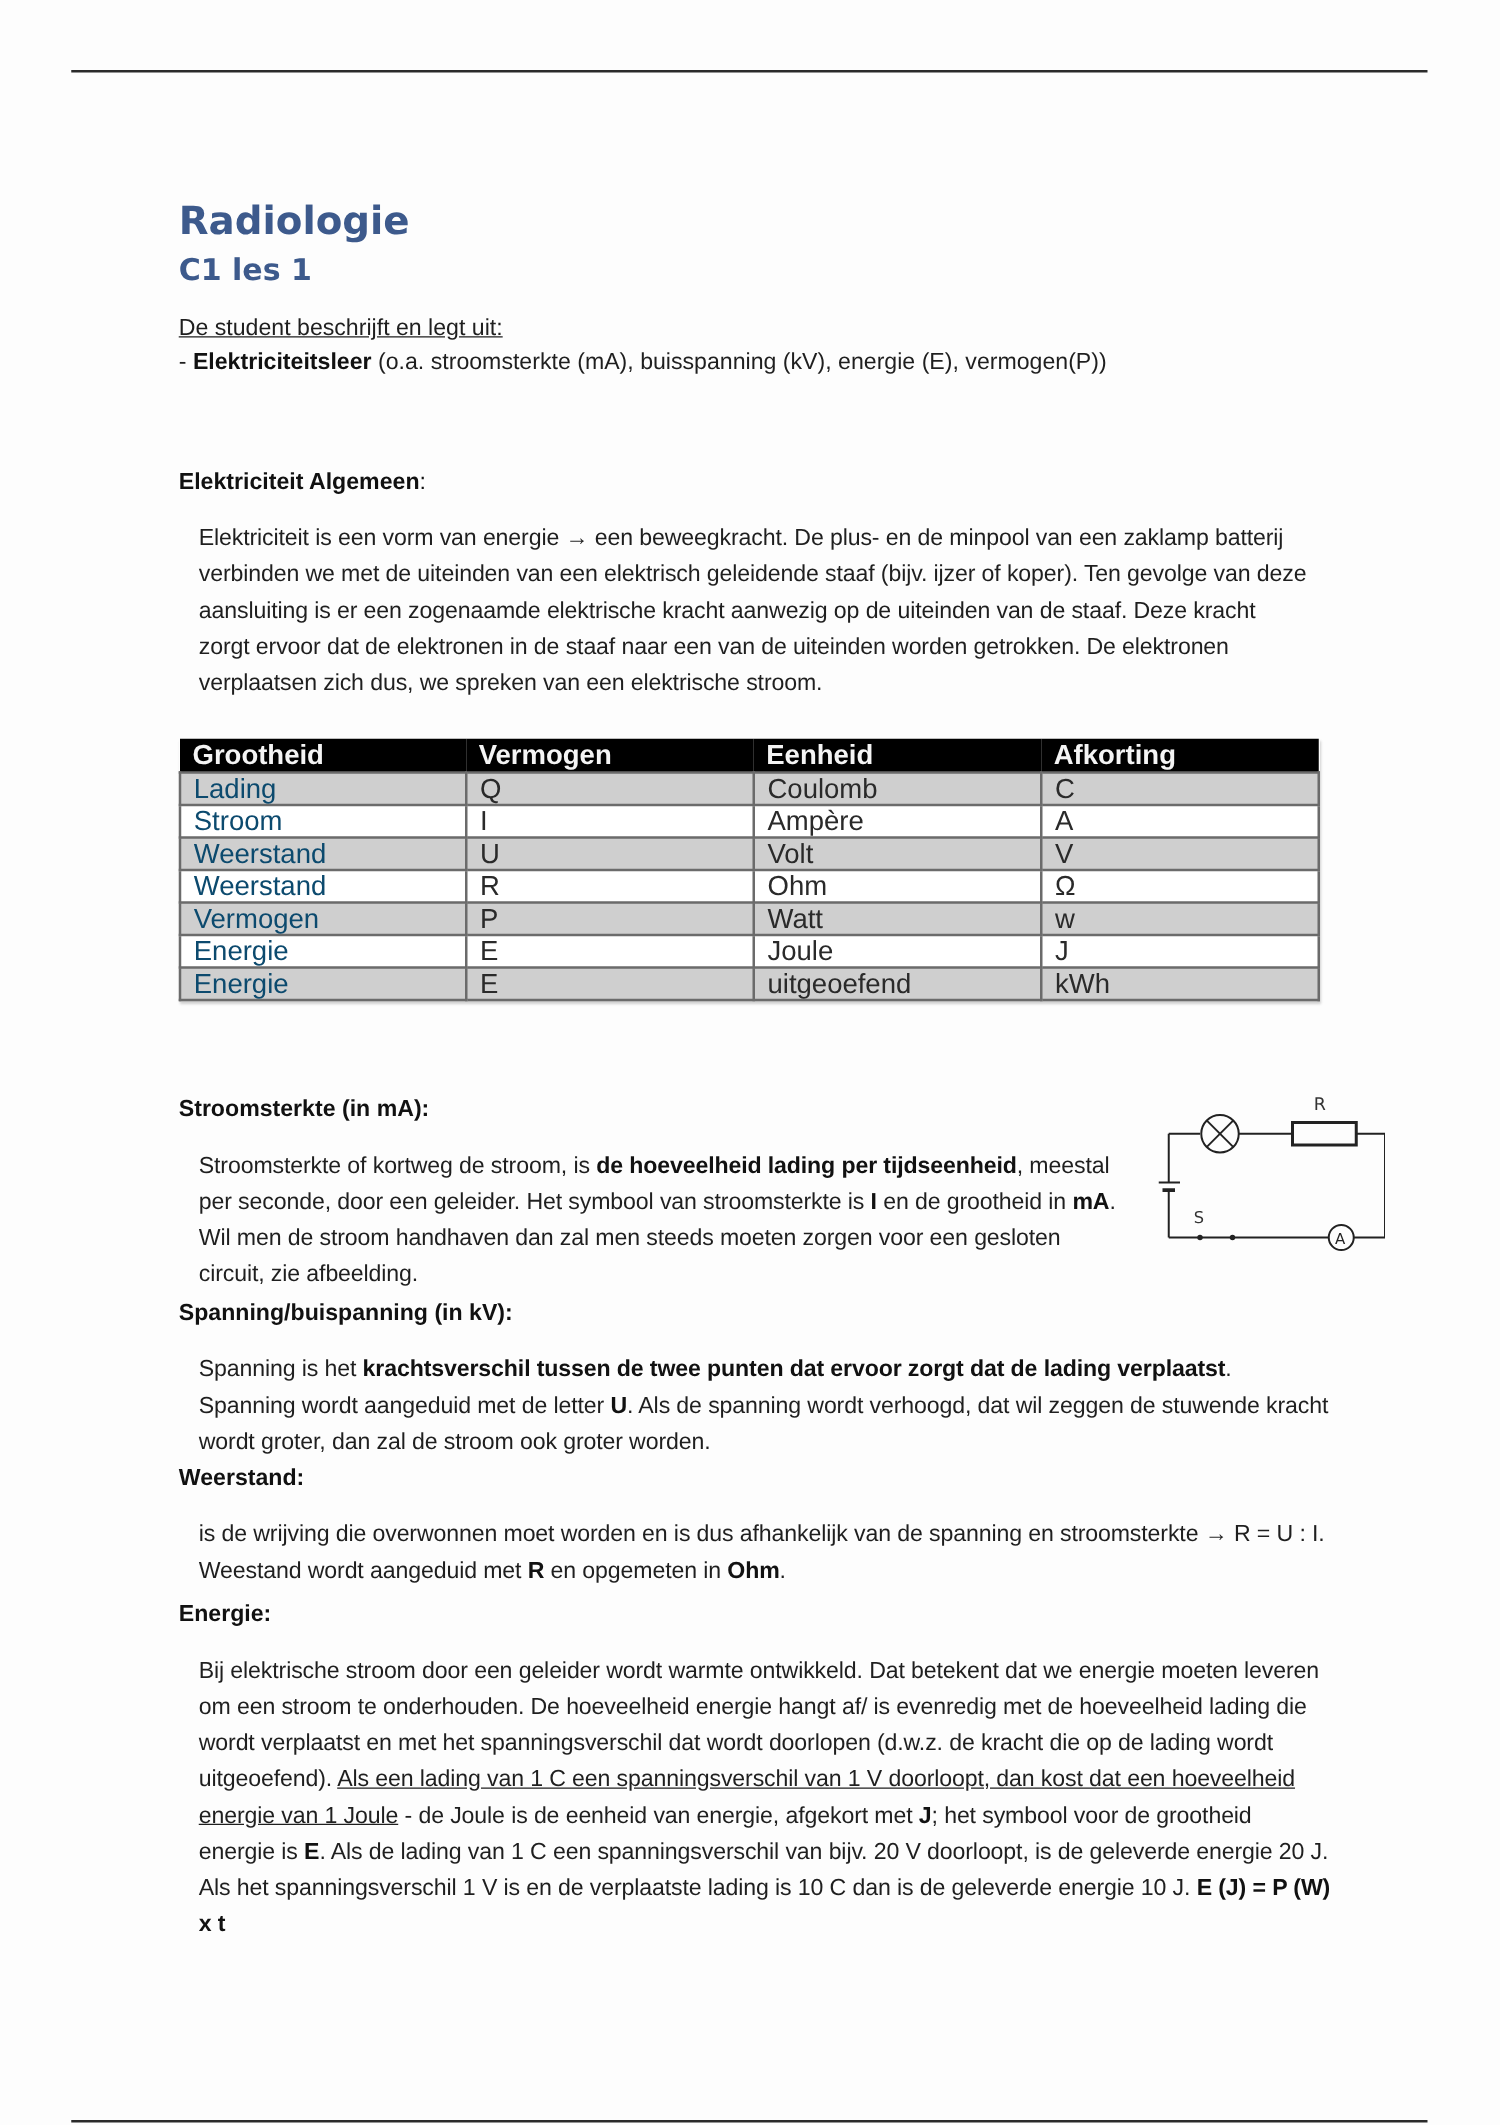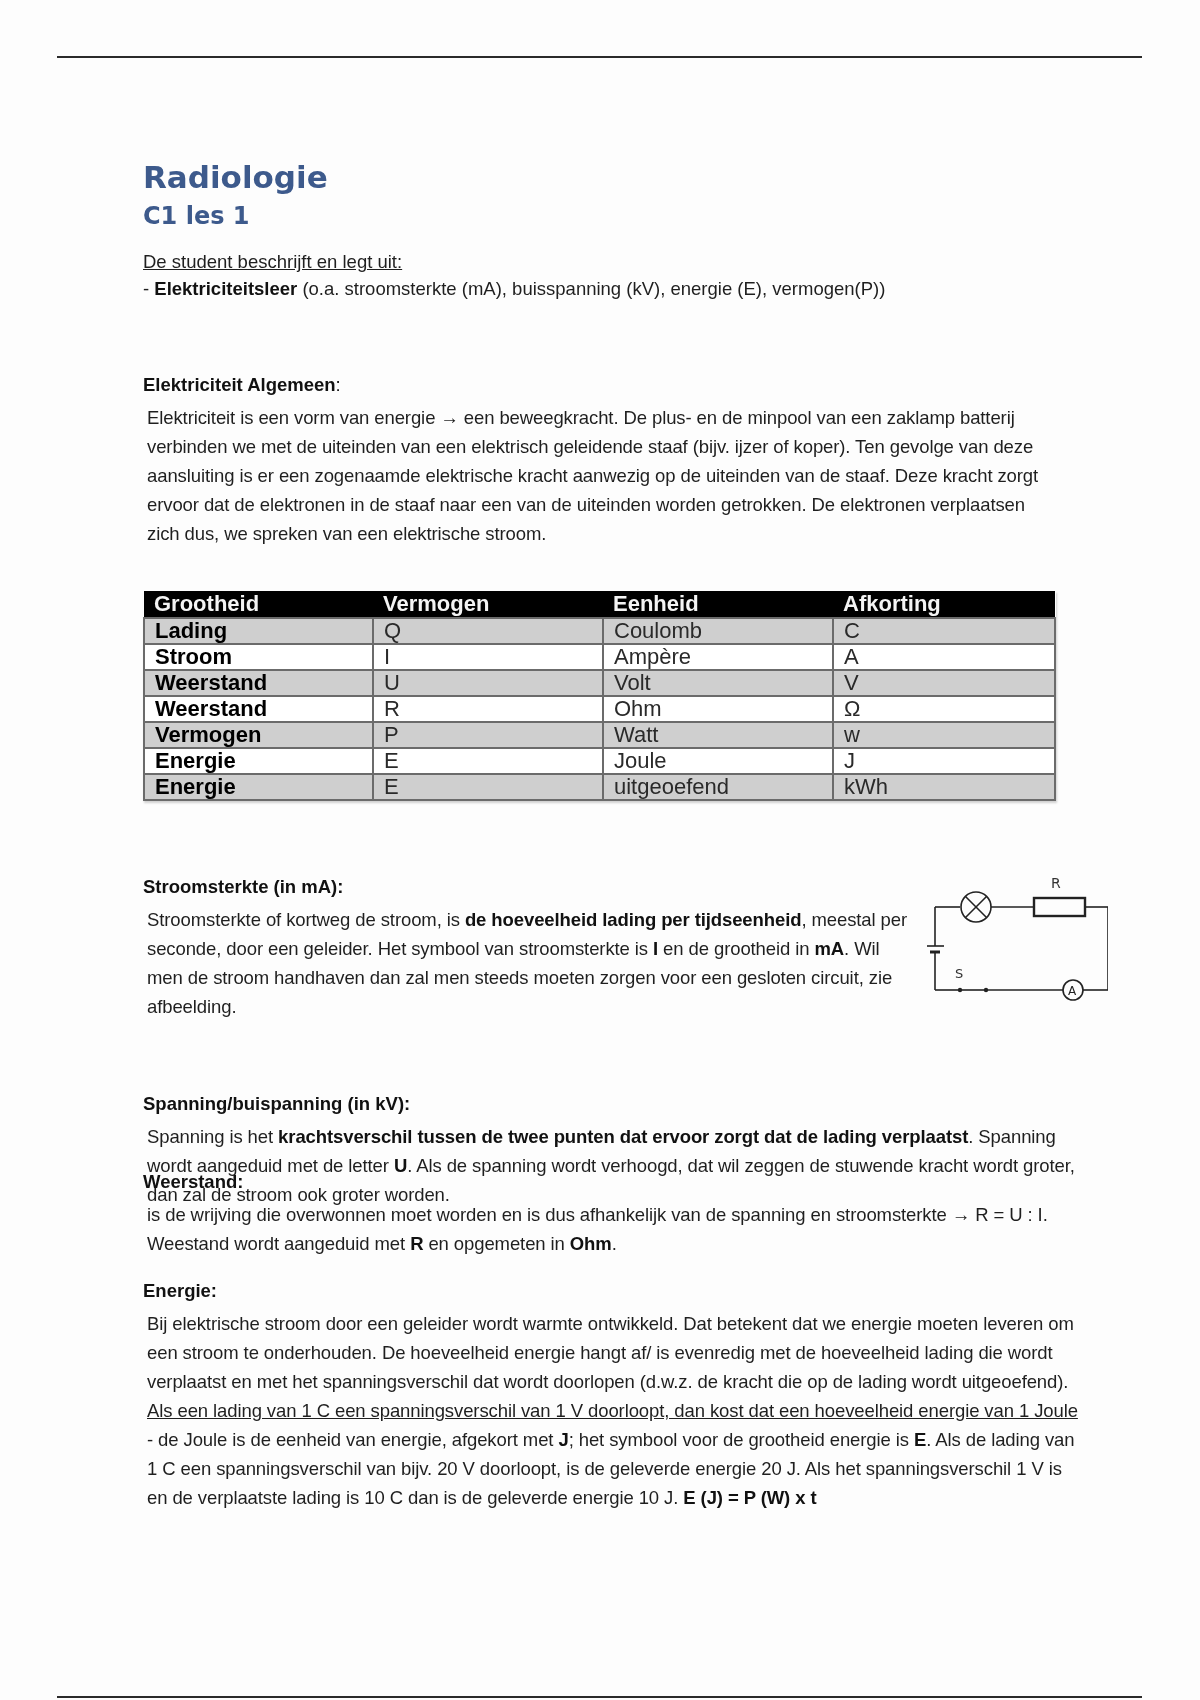--- a/index.html
+++ b/index.html
@@ -15,47 +15,47 @@
     .content { position: absolute; left: 143px; top: 160px; width: 930px; }
 
     .title { font-family: "DejaVu Sans", sans-serif; color: #3d5a8c; font-size: 31px; margin: 0; line-height: 1.15; }
     .subtitle { font-family: "DejaVu Sans", sans-serif; color: #3d5a8c; font-size: 24px; margin: 6px 0 0 0; line-height: 1.2; }
 
     .intro { margin-top: 18px; font-size: 18.5px; line-height: 27px; }
     .u { text-decoration: underline; }
     b { font-weight: bold; color: #111; }
 
     .section-head { font-size: 18.5px; font-weight: bold; line-height: 28px; margin: 0; color: #111; }
-    .para { font-size: 18.5px; line-height: 29px; margin: 4px; letter-spacing: -0.1px; }
+    .para { font-size: 18.5px; line-height: 29px; margin: 16px; letter-spacing: -0.1px; }
 
     .sec-elek { position: absolute; left: 143px; top: 371px; width: 920px; }
 
     table.grid {
       position: absolute; left: 143px; top: 591px; width: 913px;
       border-collapse: collapse; font-size: 22px;
       box-shadow: 1px 2px 2px rgba(0,0,0,0.18);
     }
     table.grid th {
       background: #000; color: #f4f4f4; text-align: left; font-weight: bold;
       padding: 0 10px; height: 26px; line-height: 26px;
     }
     table.grid td {
       border: 2px solid #6b6b6b; padding: 0 10px; height: 24px; line-height: 24px; color: #2a2a2a;
     }
     table.grid tr.shade td { background: #cfcfcf; }
     table.grid tr.plain td { background: #fff; }
-    table.grid td.first { font-weight: bold; color: #000000; }
+    table.grid td.first { font-weight: normal; color: #0c4a6e; }
     table.grid th:nth-child(1), table.grid td:nth-child(1) { width: 207px; }
     table.grid th:nth-child(2), table.grid td:nth-child(2) { width: 208px; }
     table.grid th:nth-child(3), table.grid td:nth-child(3) { width: 208px; }
 
     .sec-stroom { position: absolute; left: 143px; top: 873px; width: 770px; }
     .circuit { position: absolute; left: 918px; top: 872px; width: 190px; height: 135px; }
 
-    .sec-spanning { position: absolute; left: 143px; top: 1090px; width: 940px; }
+    .sec-spanning { position: absolute; left: 143px; top: 1036px; width: 940px; }
     .sec-weerstand { position: absolute; left: 143px; top: 1168px; width: 940px; }
     .sec-energie { position: absolute; left: 143px; top: 1277px; width: 940px; }
   </style>
 </head>
 <body>
 
 <div class="rule-top"></div>
 
 <div class="content">
   <h1 class="title">Radiologie</h1>

